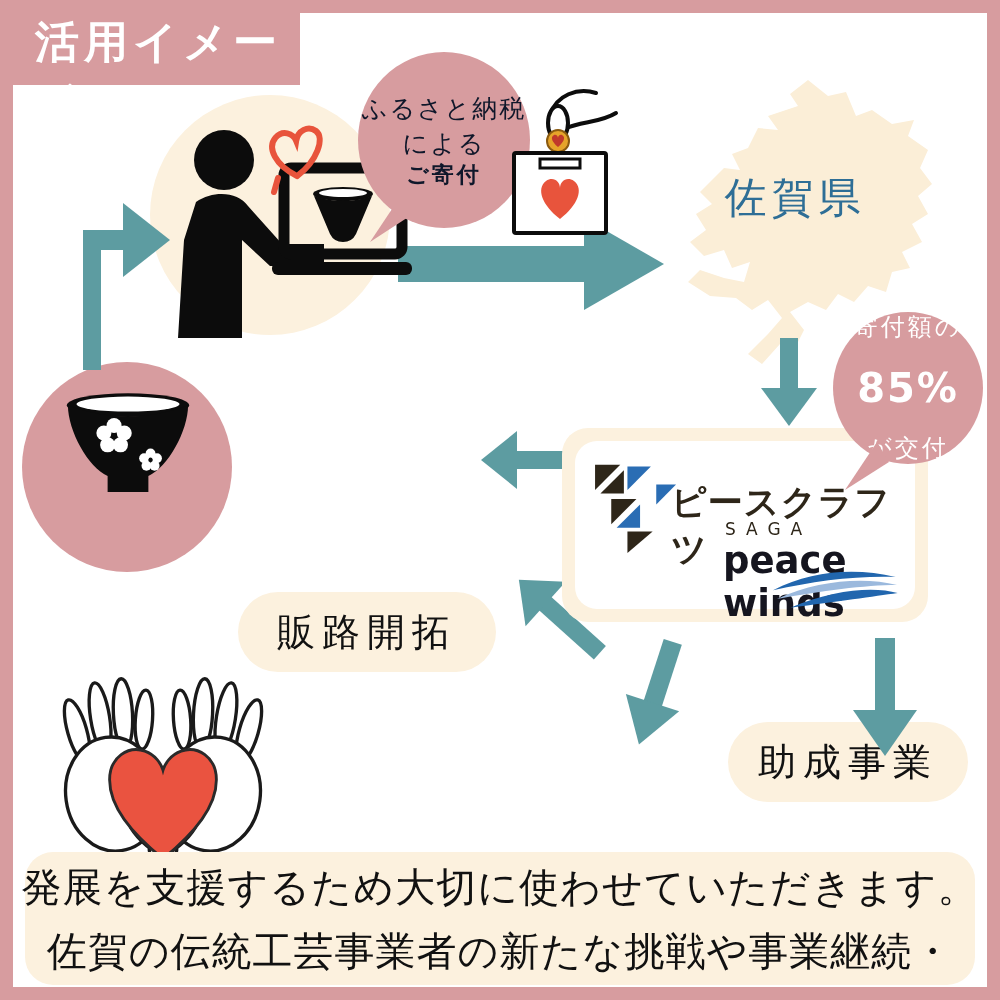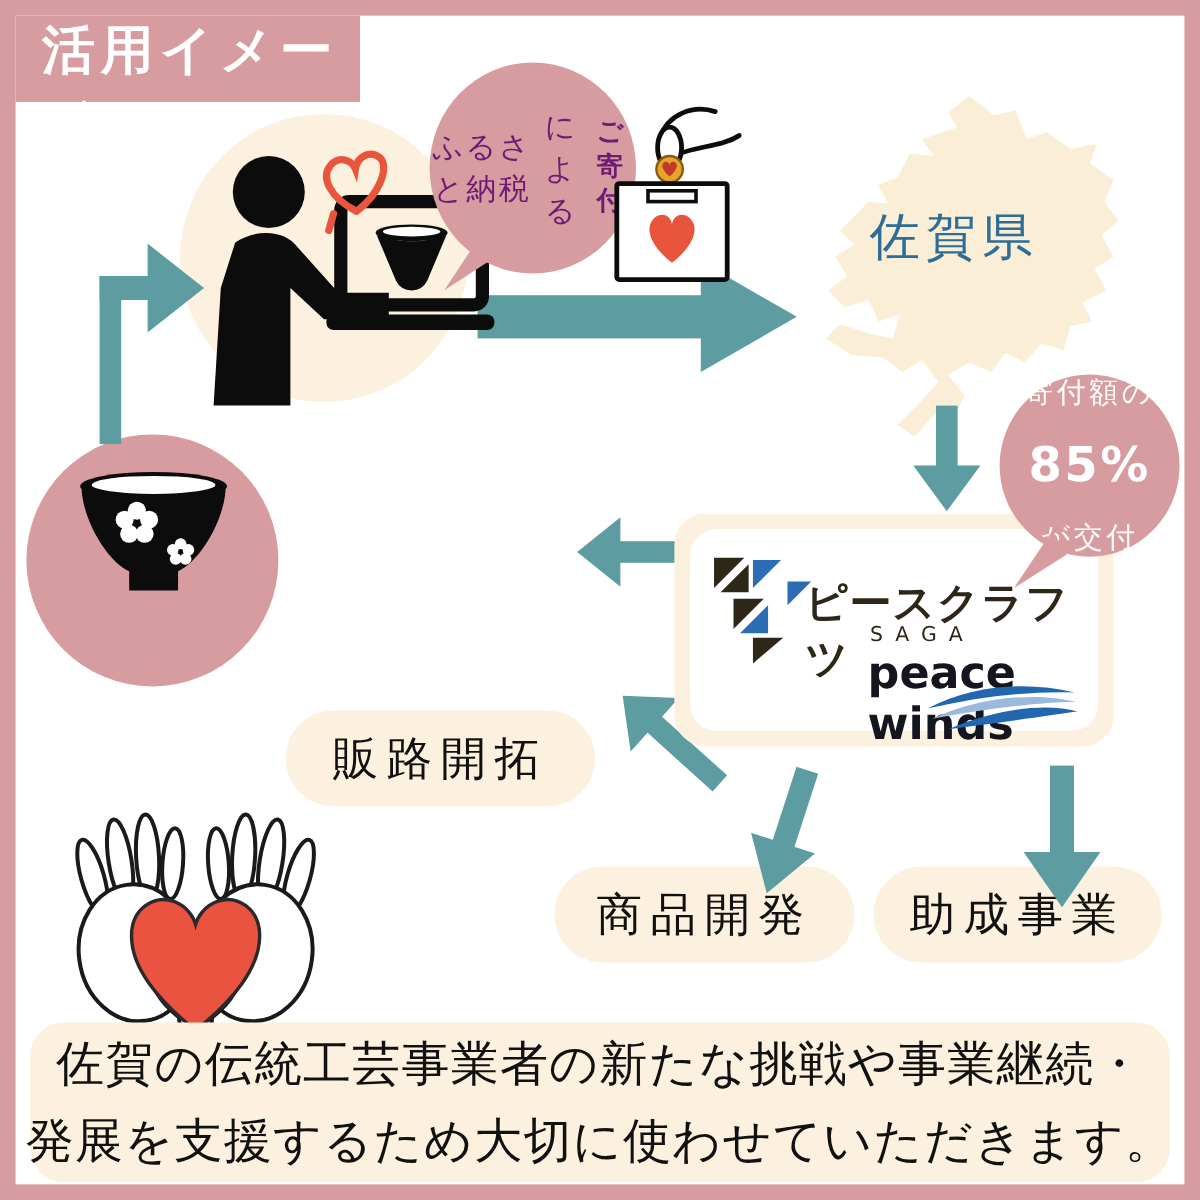--- a/index.html
+++ b/index.html
@@ -6,21 +6,21 @@
   #canvas{position:relative;width:1000px;height:1000px;background:#ffffff;overflow:hidden;}
   .frame{position:absolute;inset:0;border:13px solid var(--pink,#d79c9f);pointer-events:none;z-index:50;}
   .abs{position:absolute;}
   .header-badge{left:13px;top:13px;width:287px;height:72px;background:var(--pink,#d79c9f);
     display:flex;align-items:flex-start;padding-left:22px;box-sizing:border-box;z-index:5;}
   .header-badge span{color:#fff;font-size:44px;font-weight:bold;letter-spacing:5px;}
   .circle{border-radius:50%;}
   .person-circle{left:150px;top:95px;width:240px;height:240px;background:var(--cream,#fcf1de);}
   .gift-circle{left:22px;top:362px;width:210px;height:210px;background:var(--pink,#d79c9f);}
   .bubble{left:358px;top:52px;width:172px;height:176px;background:var(--pink,#d79c9f);border-radius:50%;
-    display:flex;align-items:center;justify-content:center;z-index:6;color:#701a75;text-align:center;}
+    display:flex;flex-direction:column;align-items:center;justify-content:center;z-index:6;color:#0f172a;text-align:right;}
   .bubble .l1,.bubble .l2{font-size:25px;letter-spacing:2px;line-height:1.4;}
   .bubble .l3{font-size:22px;font-weight:bold;letter-spacing:3px;line-height:1.3;}
   .grant-badge{left:833px;top:312px;width:150px;height:152px;background:var(--pink,#d79c9f);border-radius:50%;
     display:flex;flex-direction:column;align-items:center;justify-content:center;z-index:12;color:#fff;text-align:center;gap:22px;}
   .grant-badge .g1,.grant-badge .g3{font-size:24px;letter-spacing:3px;line-height:1.3;}
   .grant-badge .g2{font-size:40px;font-weight:bold;letter-spacing:2px;line-height:1.15;}
   .pill{background:var(--cream,#fcf1de);border-radius:44px;display:flex;align-items:center;justify-content:center;
     color:#111;font-size:38px;letter-spacing:7px;}
   .pill-purchase{left:222px;top:420px;width:258px;height:80px;}
   .pill-sales{left:238px;top:592px;width:258px;height:80px;}
@@ -182,23 +182,20 @@
       <rect x="46" y="4" width="19" height="70" fill="#5d9ca1"></rect>
       <polygon points="27,68 83,68 55,112" fill="#5d9ca1"></polygon>
     </g>
   </svg>
 
   <svg class="abs" style="left:845px;top:638px;z-index:3;" width="80" height="125" viewBox="0 0 80 125">
     <rect x="30" y="0" width="20" height="78" fill="#5d9ca1"></rect>
     <polygon points="8,72 72,72 40,118" fill="#5d9ca1"></polygon>
   </svg>
 
-  <div class="abs pill pill-product">
-    <span>商品開発</span>
-  </div>
 
   <div class="abs pill pill-subsidy">
     <span>助成事業</span>
   </div>
 
   <svg class="abs" style="left:38px;top:672px;z-index:8;" width="250" height="205" viewBox="0 0 260 215">
     <g stroke="#1a1a1a" stroke-width="3.5" fill="#ffffff">
       <g>
         <ellipse cx="40" cy="62" rx="10" ry="34" transform="rotate(-16 40 62)"></ellipse>
         <ellipse cx="64" cy="48" rx="10" ry="37" transform="rotate(-9 64 48)"></ellipse>
@@ -214,18 +211,18 @@
         <ellipse cx="110" cy="50" rx="9" ry="31" transform="rotate(4 110 50)"></ellipse>
         <ellipse cx="78" cy="128" rx="50" ry="60" transform="rotate(-8 78 128)"></ellipse>
         <ellipse cx="118" cy="168" rx="14" ry="34" transform="rotate(-46 118 168)"></ellipse>
       </g>
     </g>
     <path d="M130,196 C96,168 74,141 74,113 C74,89 94,77 111,83 C122,87 128,96 130,103 C132,96 138,87 149,83
              C166,77 186,89 186,113 C186,141 164,168 130,196 Z" fill="#ea5340" stroke="#2a2a2a" stroke-width="3"></path>
   </svg>
 
   <div class="abs footer-panel">
+    <div>発展を支援するため大切に使わせていただきます。</div>
     <div>佐賀の伝統工芸事業者の新たな挑戦や事業継続・</div>
-    <div>発展を支援するため大切に使わせていただきます。</div>
   </div>
 
   <div class="frame"></div>
 </div>
 
 </body></html>

